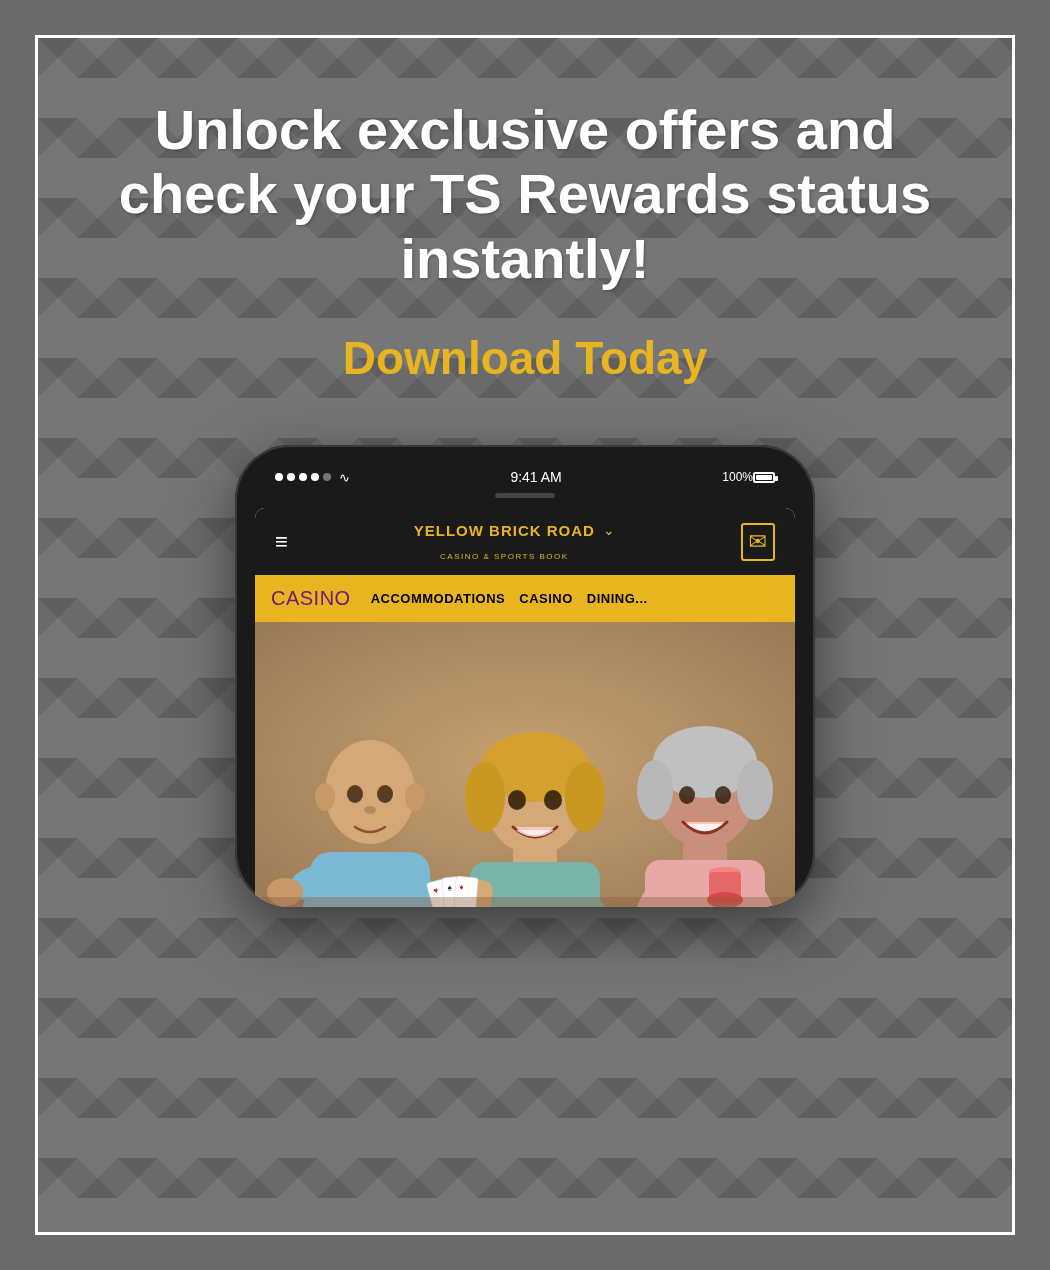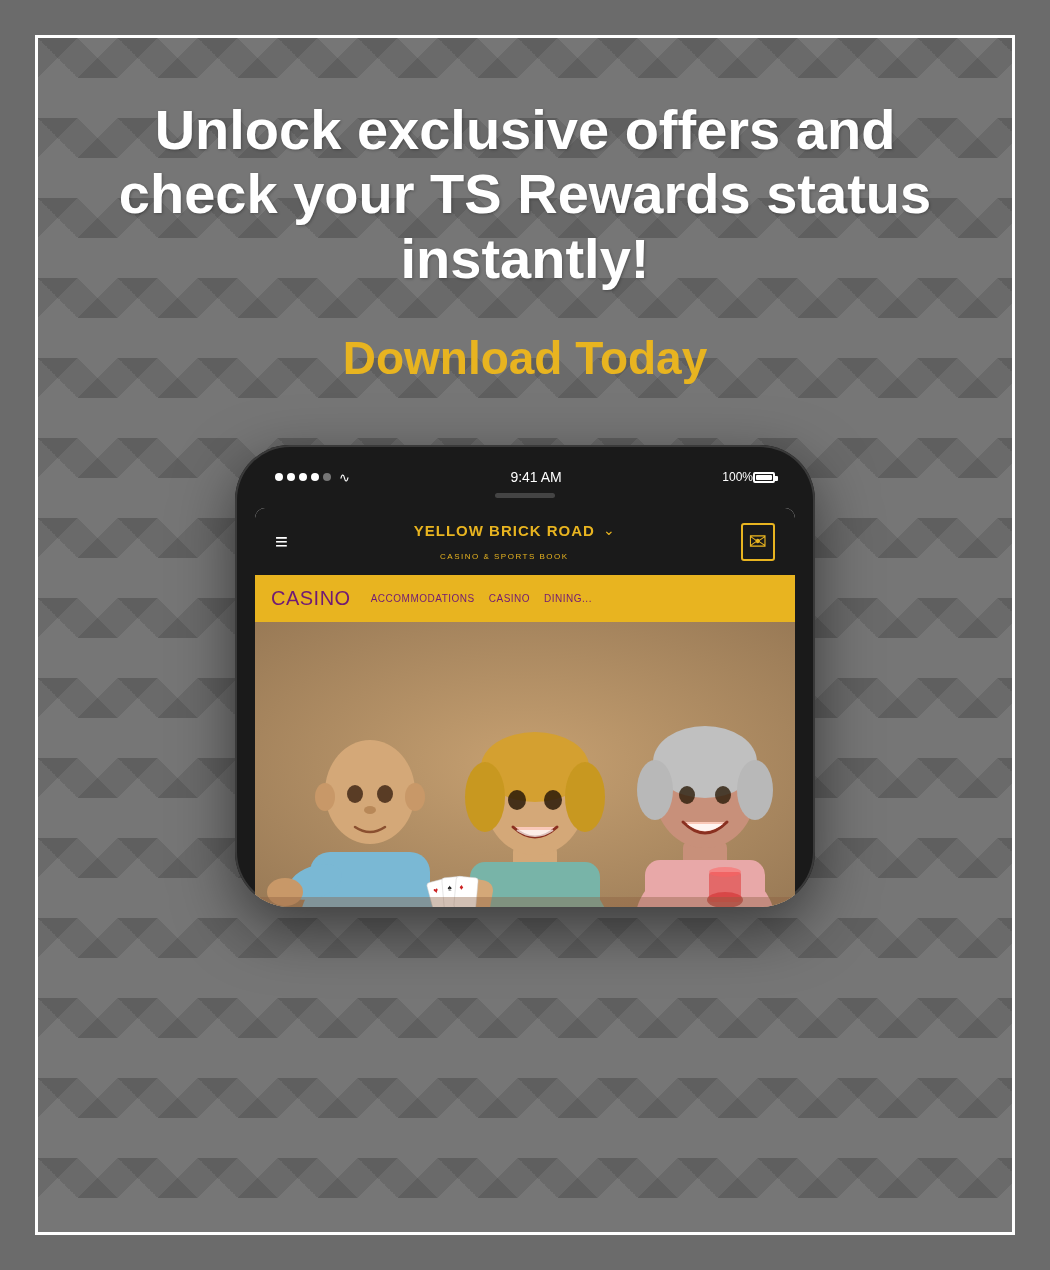--- a/index.html
+++ b/index.html
@@ -225,23 +225,23 @@
     }
 
     .nav-item.active {
       color: #701a75;
       font-size: 20px;
       font-weight: 400;
       padding-right: 20px;
     }
 
     .nav-item.normal {
-      color: #701a75;
-      font-size: 10px;
-      font-weight: 400;
+      color: #000000;
+      font-size: 13px;
+      font-weight: 700;
     }
 
     
     .app-photo {
       width: 100%;
       height: 285px;
       background: linear-gradient(135deg, #8b7355 0%, #a08060 30%, #c4a882 60%, #9b8868 100%);
       position: relative;
       overflow: hidden;
     }

